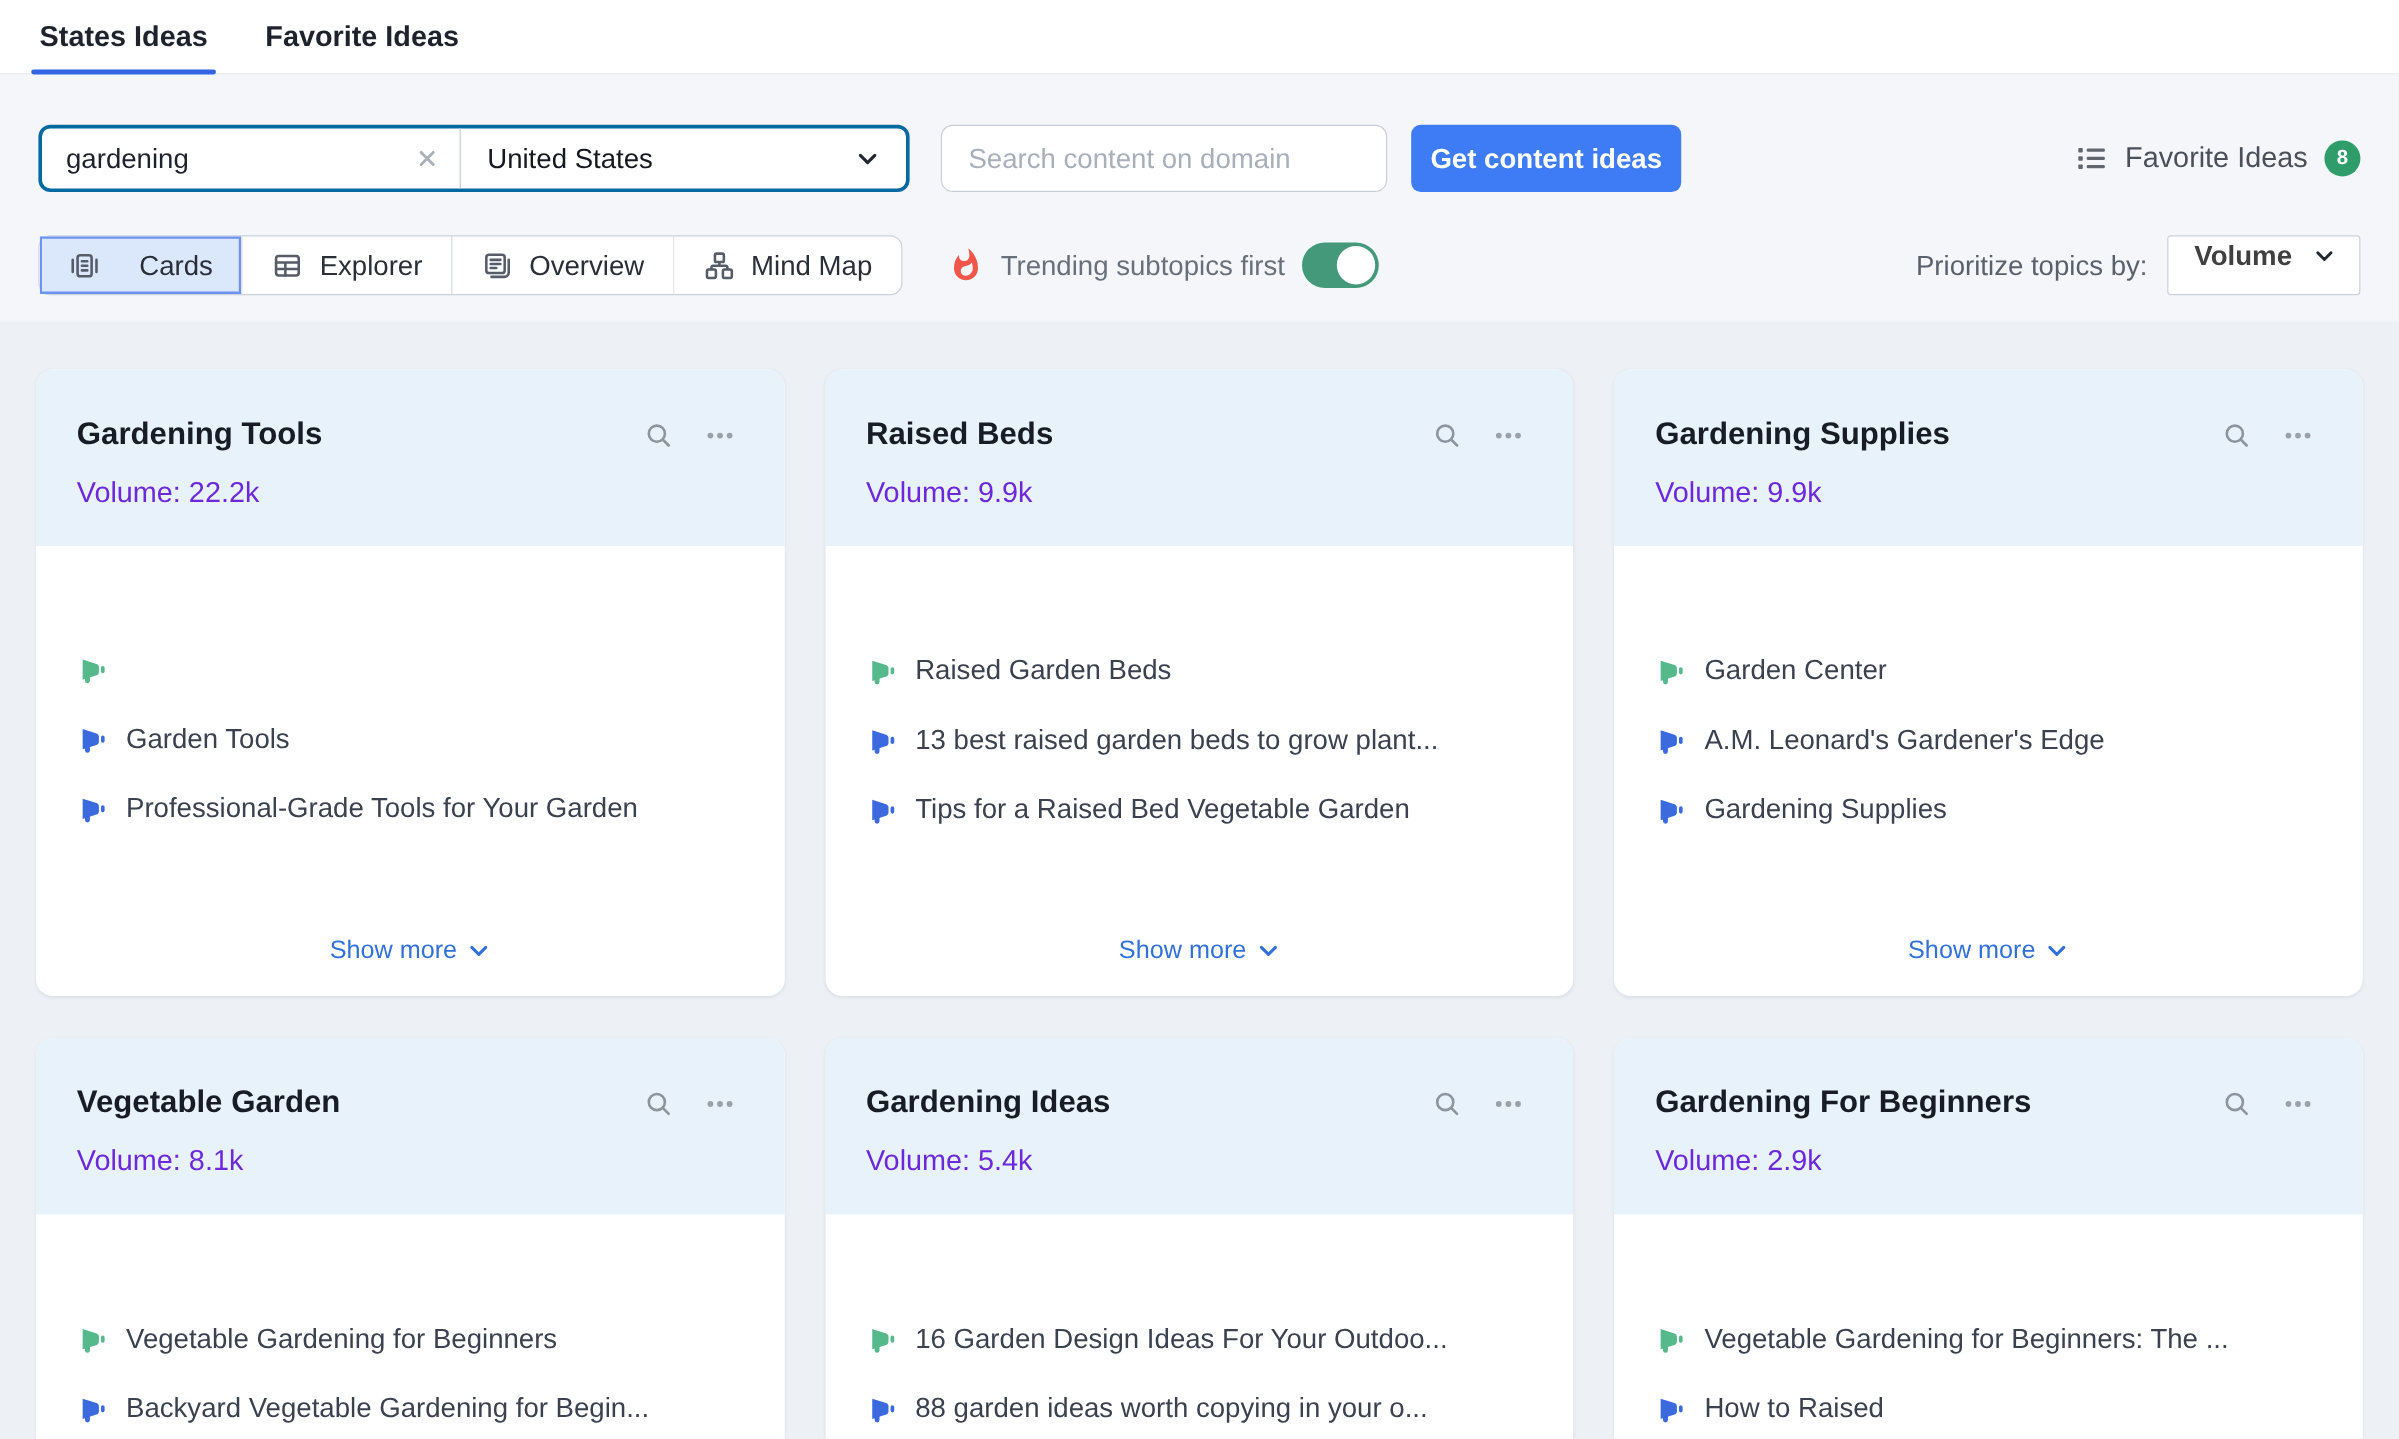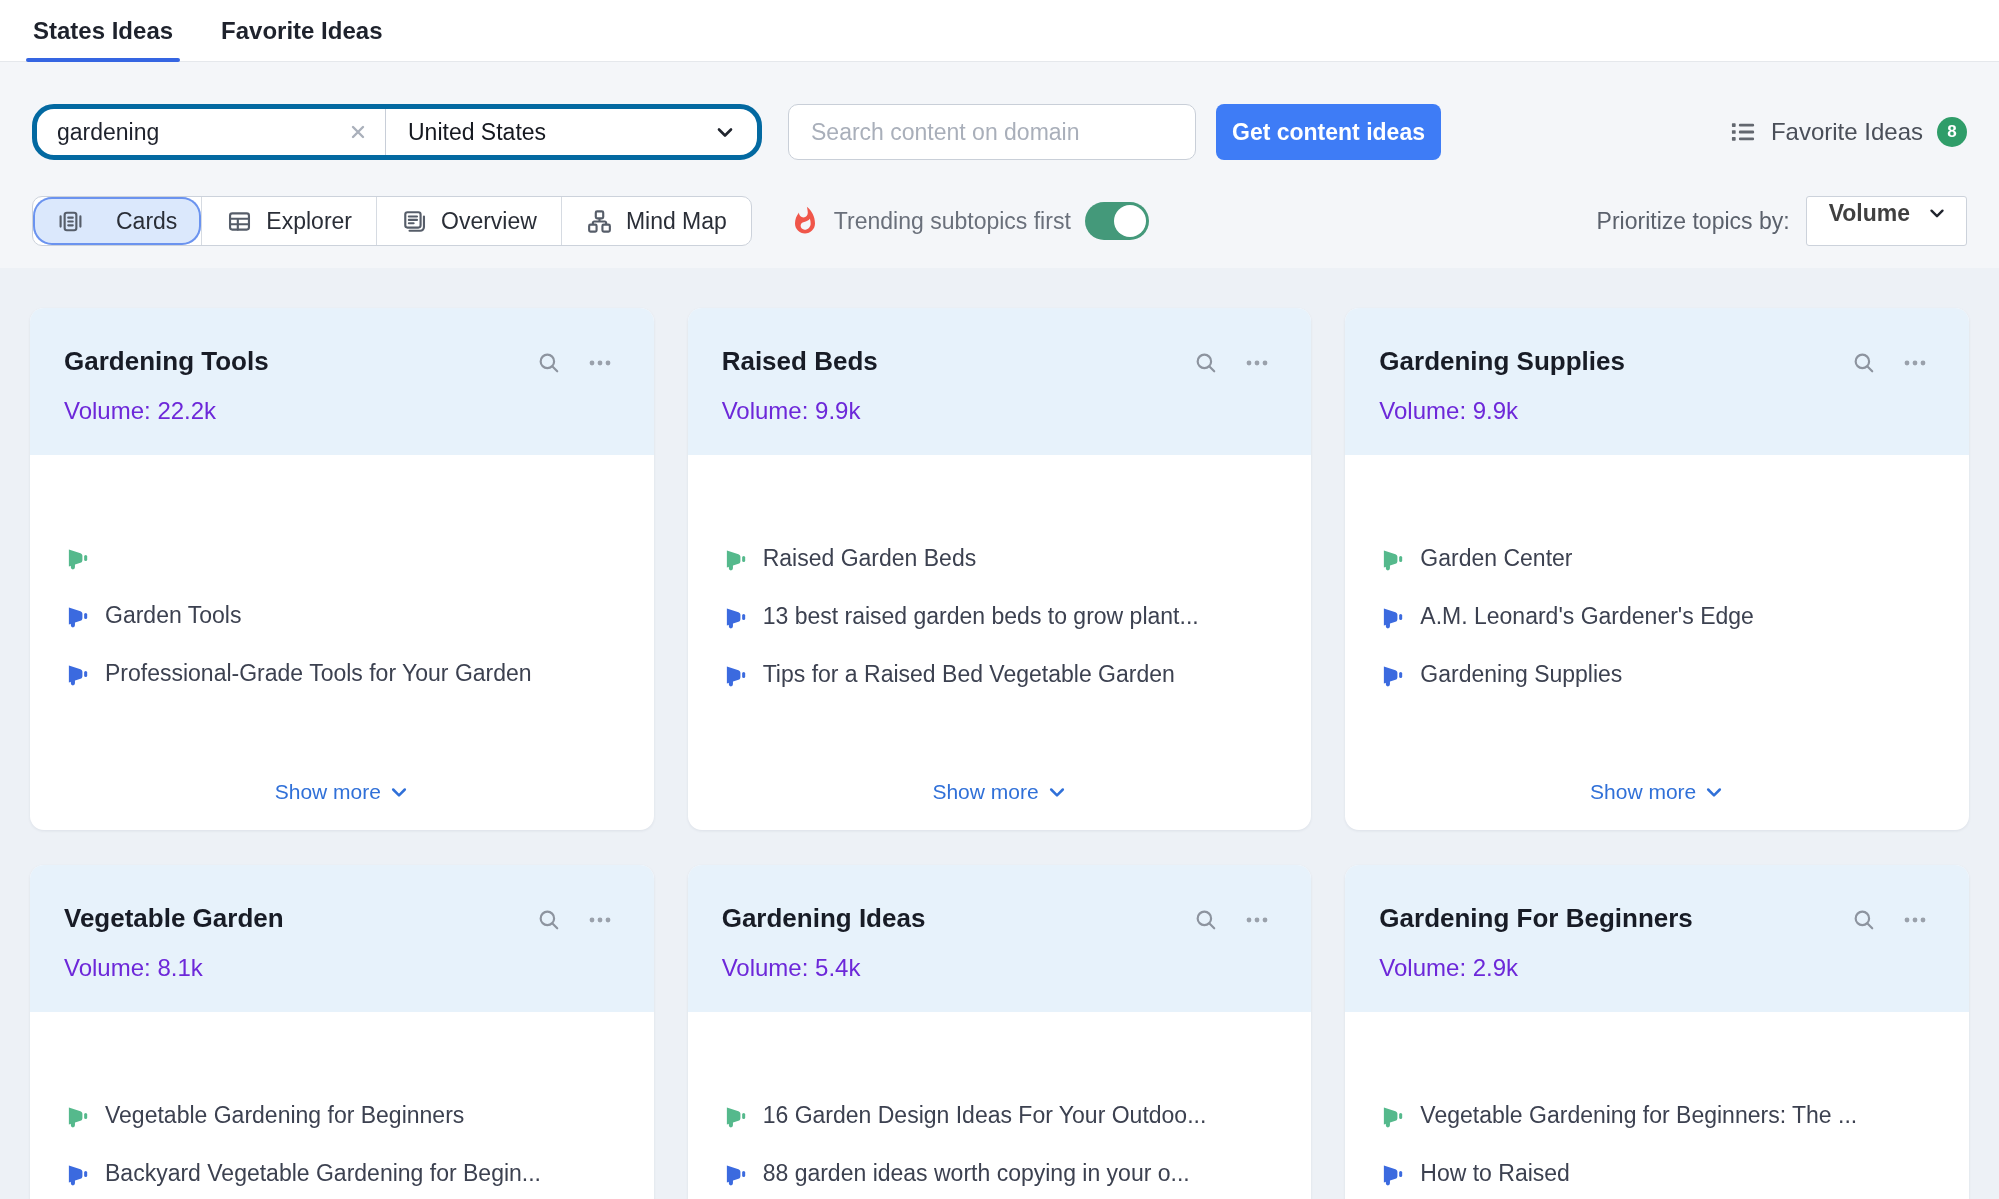--- a/index.html
+++ b/index.html
@@ -10,44 +10,44 @@
   .tabbar { height:62px; background:#fff; border-bottom:1px solid #e5e8ec;
             display:flex; align-items:stretch; padding:0 33px; gap:48px; }
   .tab { display:flex; align-items:center; font-size:24px; font-weight:600;
          color:#1e222c; position:relative; cursor:pointer; }
   .tab.active::after { content:""; position:absolute; left:-7px; right:-7px; bottom:-1px;
          height:4px; background:#3565e2; border-radius:3px; }
 
   
   .toolbar { background:#f4f6f9; padding:42px 32px 22px; }
   .row1 { display:flex; align-items:center; }
-  .combo { display:flex; height:56px; background:#fff; border:5px solid #0369a1; border-radius:22px; }
+  .combo { display:flex; height:56px; background:#fff; border:3px solid #0369a1; border-radius:10px; }
   .search-wrap { display:flex; align-items:center; width:348px; padding:0 16px 0 20px; }
   .search-wrap input { border:0; outline:0; flex:1; min-width:0; font-family:"Liberation Sans",sans-serif;
                        font-size:23px; color:#1e222c; background:transparent; }
   .clear-btn { display:flex; align-items:center; cursor:pointer; }
   .country { display:flex; align-items:center; justify-content:space-between; width:372px;
              padding:0 20px 0 22px; border-left:1px solid #c8ced8; font-size:23px; color:#15181f; cursor:pointer; }
-  .domain { margin-left:26px; width:408px; height:56px; border:1px solid #c9cfd8; border-radius:10px;
+  .domain { margin-left:26px; width:372px; height:56px; border:1px solid #c9cfd8; border-radius:10px;
             padding:0 22px; font-family:"Liberation Sans",sans-serif; font-size:23px; color:#1e222c; background:#fff; outline:0; }
   .domain::placeholder { color:#a9afba; }
   .cta { margin-left:20px; height:56px; padding:0 16px; background:#3e7cf6; color:#fff; border:0;
          border-radius:8px; font-family:"Liberation Sans",sans-serif; font-size:23px; font-weight:600; cursor:pointer; }
   .favorites { margin-left:auto; display:flex; align-items:center; gap:14px; cursor:pointer; }
   .favorites .flabel { font-size:24px; color:#4a4f59; }
   .badge { min-width:30px; height:30px; border-radius:50%; background:#2f9d69; color:#fff;
            font-size:17px; font-weight:700; display:flex; align-items:center; justify-content:center; }
 
   .row2 { display:flex; align-items:center; margin-top:36px; }
   .segmented { display:flex; background:#fff; border:1px solid #ccd2db; border-radius:10px; height:50px; }
   .seg { display:flex; align-items:center; gap:13px; padding:0 24px; font-size:23px; color:#2a2e37;
          cursor:pointer; border-left:1px solid #d6dbe2; }
   .seg:first-child { border-left:0; border-radius:9px 0 0 9px; }
   .seg:last-child { border-radius:0 9px 9px 0; }
-  .seg.active { background:#dbe8fc; box-shadow:inset 0 0 0 2px #6b93ef; border-radius:19px;gap:32px; }
+  .seg.active { background:#dbe8fc; box-shadow:inset 0 0 0 2px #6b93ef; border-radius:0;gap:32px; }
   .trending { display:flex; align-items:center; gap:14px; margin-left:38px; }
   .trending .tlabel { font-size:23px; color:#6a707b; }
   .toggle { width:64px; height:38px; border-radius:19px; background:#44997a; position:relative; cursor:pointer; }
   .toggle .knob { position:absolute; top:3px; right:3px; width:32px; height:32px; border-radius:50%; background:#fff; }
   .prioritize { margin-left:auto; display:flex; align-items:center; gap:16px; }
   .prioritize .plabel { font-size:23px; color:#5b616c; }
   .select-pill { height:50px; background:#fff; border:1px solid #ccd2db; border-radius:3px;
                  display:flex; align-items:center; gap:16px; padding:0 18px 16px 22px;
                  font-size:23px; font-weight:600; color:#404040; cursor:pointer; }
 

